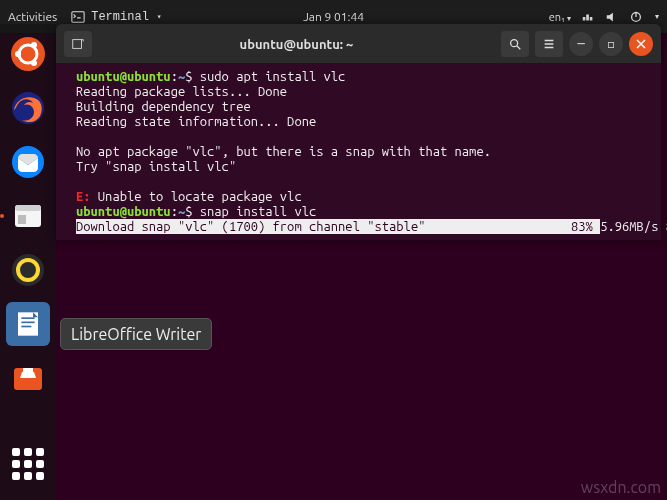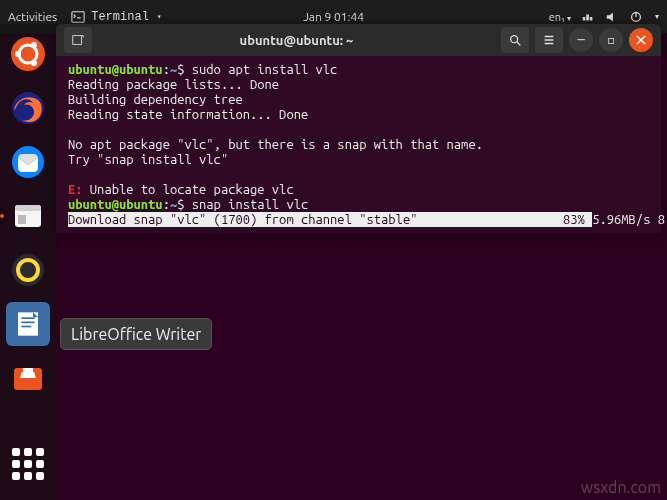--- a/index.html
+++ b/index.html
@@ -59,21 +59,21 @@
   }
 
   
   .termwin {
     position: absolute; top: 24px; left: 56px; right: 6px;
     background: #300a24;
     border-radius: 6px 6px 0 0;
     box-shadow: 0 0 8px rgba(0,0,0,0.5);
   }
   .titlebar {
-    height: 32px; background: #2b2b2b;
+    height: 39px; background: #2b2b2b;
     display: flex; align-items: center;
     padding: 0 8px; gap: 6px;
     border-radius: 6px 6px 0 0;
   }
   .tb-btn {
     width: 28px; height: 26px; border-radius: 4px;
     background: #3a3a3a; display: flex; align-items: center; justify-content: center;
     color: #ddd;
   }
   .tb-btn svg { width: 14px; height: 14px; fill: #ddd; }
@@ -82,21 +82,21 @@
   .win-btn {
     width: 24px; height: 24px; border-radius: 50%;
     display: flex; align-items: center; justify-content: center;
     color: #ddd; font-size: 12px;
   }
   .win-close { background: #e95420; color: #fff; }
   .win-min, .win-max { background: #3a3a3a; }
 
   
   .termbody {
-    padding: 6px 12px;
+    padding: 6px 20px;
     font-family: "Ubuntu Mono", "DejaVu Sans Mono", monospace;
     font-size: 13px; line-height: 15px;
     color: #eee;
     white-space: pre;
   }
   .prompt-user { color: #8ae234; font-weight: bold; }
   .prompt-path { color: #729fcf; font-weight: bold; }
   .err { color: #ef2929; font-weight: bold; }
   .progress {
     display: flex;

